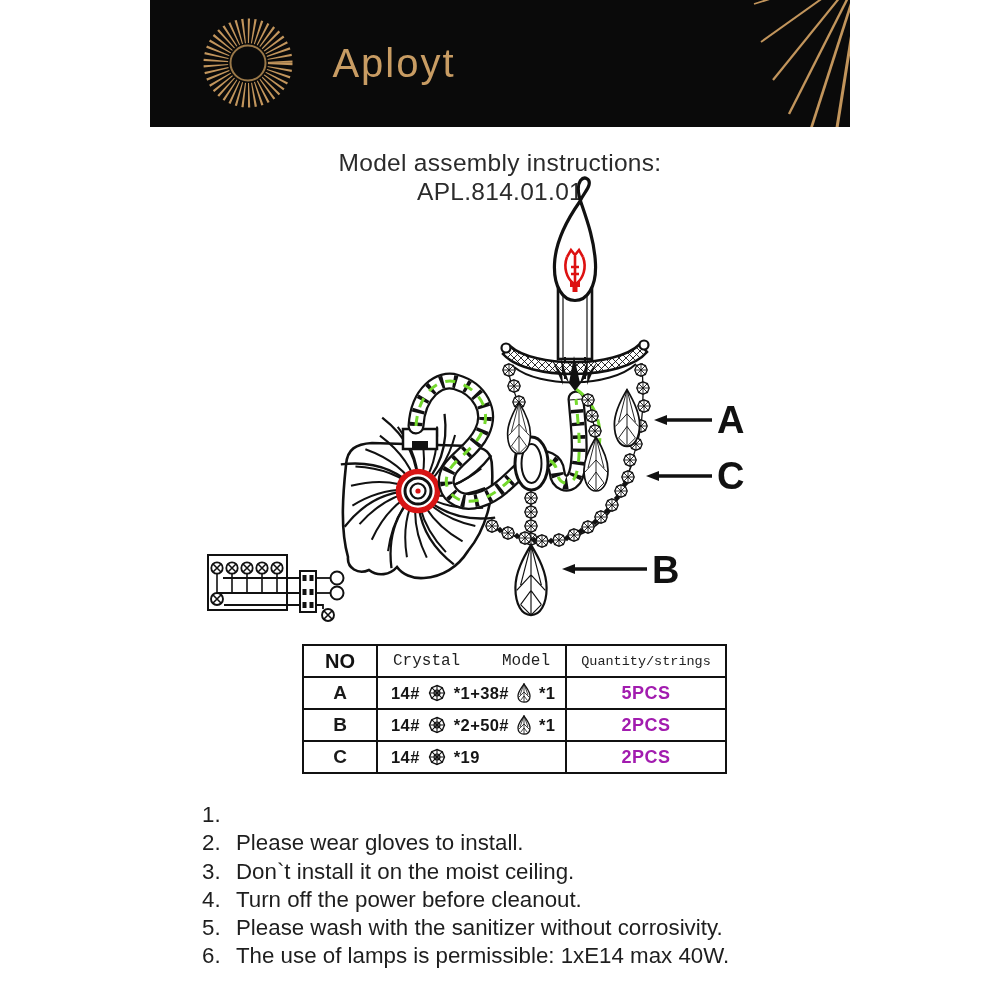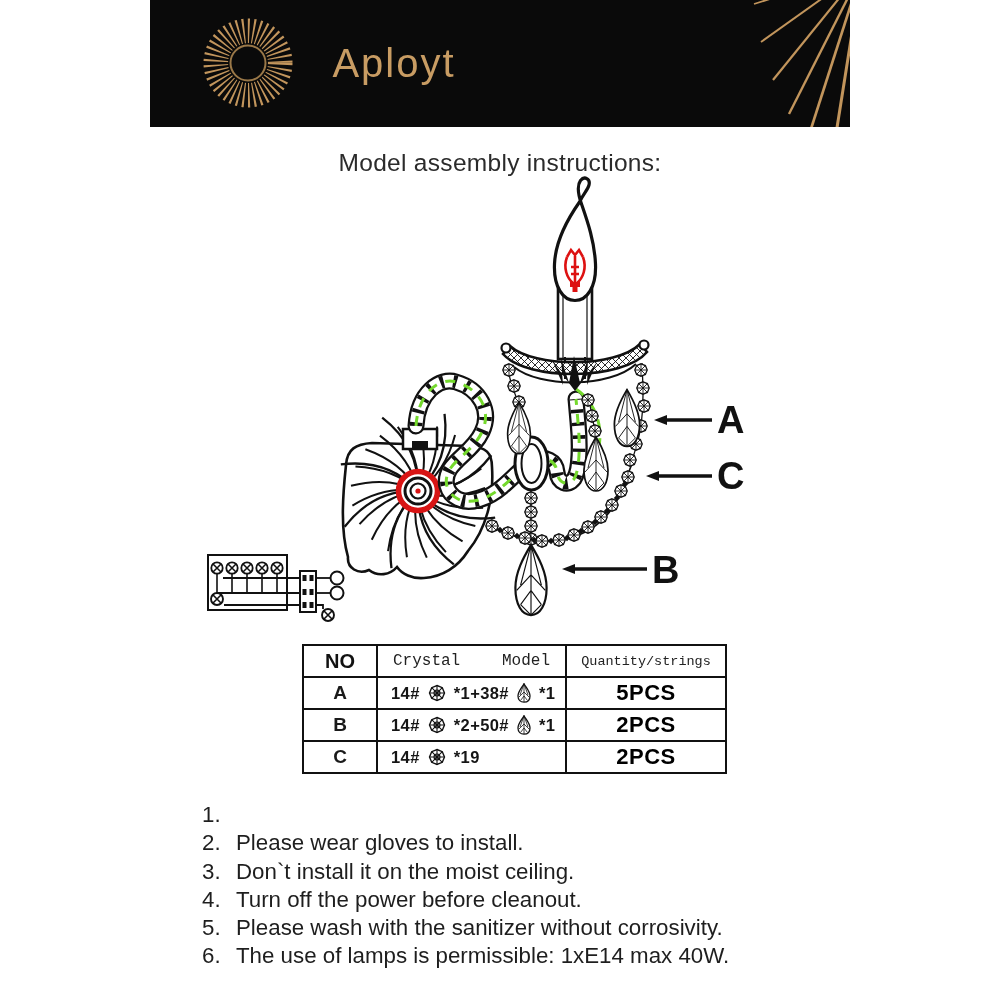--- a/index.html
+++ b/index.html
@@ -16,21 +16,21 @@
   .ctable .c-cr{width:187px;}
   .ctable .c-qt{width:158px;}
   .ctable tr{height:32px;}
   .hd-no{font-weight:700;font-size:20px;color:#111;}
   .hd-cr{display:flex;justify-content:space-between;padding:0 15px;
          font-family:"Liberation Mono",monospace;font-size:16px;color:#222;}
   .hd-qt{font-family:"Liberation Mono",monospace;font-size:13.5px;color:#222;}
   .no-cell{font-weight:700;font-size:19px;}
   .cr-cell{display:flex;align-items:center;justify-content:flex-start;padding-left:13px;gap:8px;
            font-weight:700;font-size:16.5px;letter-spacing:.4px;color:#151515;}
-  .qty-cell{font-weight:700;font-size:22px;letter-spacing:.5px;color:#000000;}
+  .qty-cell{font-weight:700;font-size:18px;letter-spacing:.5px;color:#a21caf;}
   .instr{position:absolute;left:52px;top:801px;width:630px;}
   .instr .row{display:flex;font-size:22.3px;line-height:28.3px;color:#1e1e1e;}
   .instr .num{width:34px;flex:none;}
   .ic{display:inline-block;vertical-align:middle;}
 </style>
 </head>
 <body>
 
 <div class="doc">
 
@@ -55,20 +55,21 @@
         <line x1="728" y1="-30" x2="790" y2="134" stroke-width="4.2"></line>
         <line x1="734" y1="-30" x2="816" y2="134" stroke-width="4.5"></line>
         <line x1="740" y1="-30" x2="842" y2="134" stroke-width="4.8"></line>
         <line x1="748" y1="-30" x2="866" y2="130" stroke-width="5"></line>
       </g>
     </svg>
   </div>
 
   <div class="titleblock">
     <div>Model assembly instructions:</div>
+    <div>APL.814.01.01</div>
   </div>
 
   <svg class="diagram" viewBox="0 0 700 513">
     <defs>
       <pattern id="xh" width="7" height="7" patternUnits="userSpaceOnUse">
         <path d="M0,7 L7,0 M0,0 L7,7" stroke="#141414" stroke-width="0.9" fill="none"></path>
       </pattern>
       <g id="bead">
         <polygon points="0,-6.2 4.4,-4.4 6.2,0 4.4,4.4 0,6.2 -4.4,4.4 -6.2,0 -4.4,-4.4" fill="#fff" stroke="#111" stroke-width="1.3"></polygon>
         <path d="M0,-6.2 L0,6.2 M-6.2,0 L6.2,0 M-4.4,-4.4 L4.4,4.4 M4.4,-4.4 L-4.4,4.4" stroke="#111" stroke-width="0.9" fill="none"></path>

